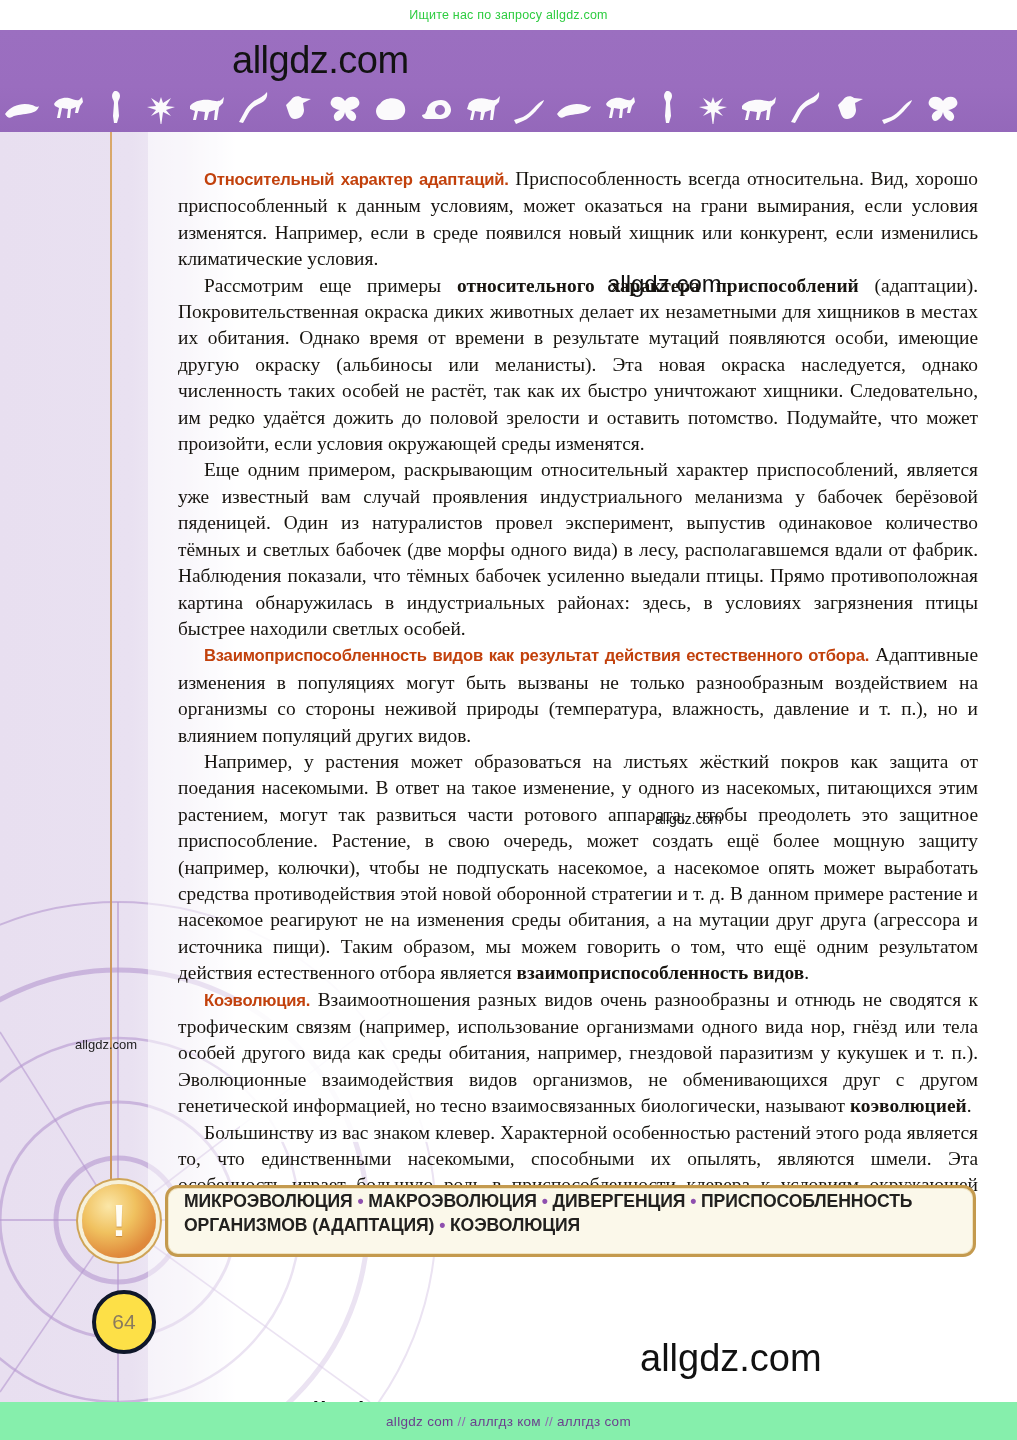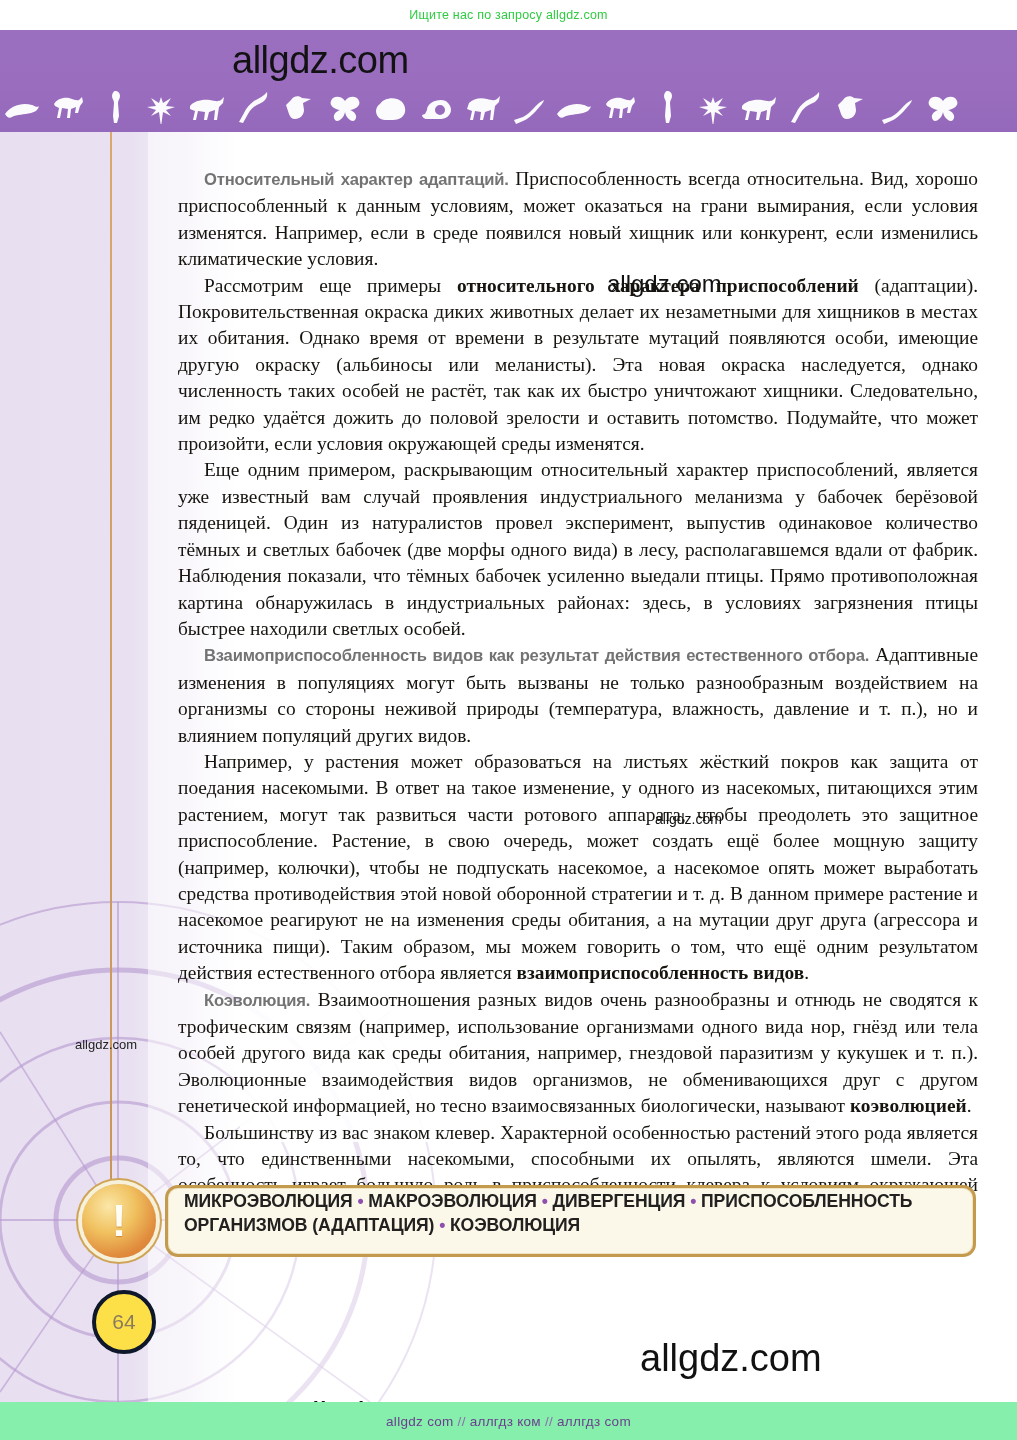--- a/index.html
+++ b/index.html
@@ -79,21 +79,21 @@
     margin:0;
     font-size:19.4px;
     line-height:26.4px;
     color:#17140f;
     text-align:justify;
     text-indent:26px;
     text-justify:inter-word;
   }
   .run-head{
     font-family:"Liberation Sans",sans-serif;
-    font-weight:bold;font-size:16.6px;color:#737373;
+    font-weight:bold;font-size:16.6px;color:#c2410c;
     letter-spacing:-0.2px;
   }
   .b{font-weight:bold;}
 
   
   .terms-wrap{
     position:absolute;left:165px;top:1053px;width:811px;height:72px;
   }
   .terms-box{
     position:absolute;left:0;top:0;width:100%;height:100%;

